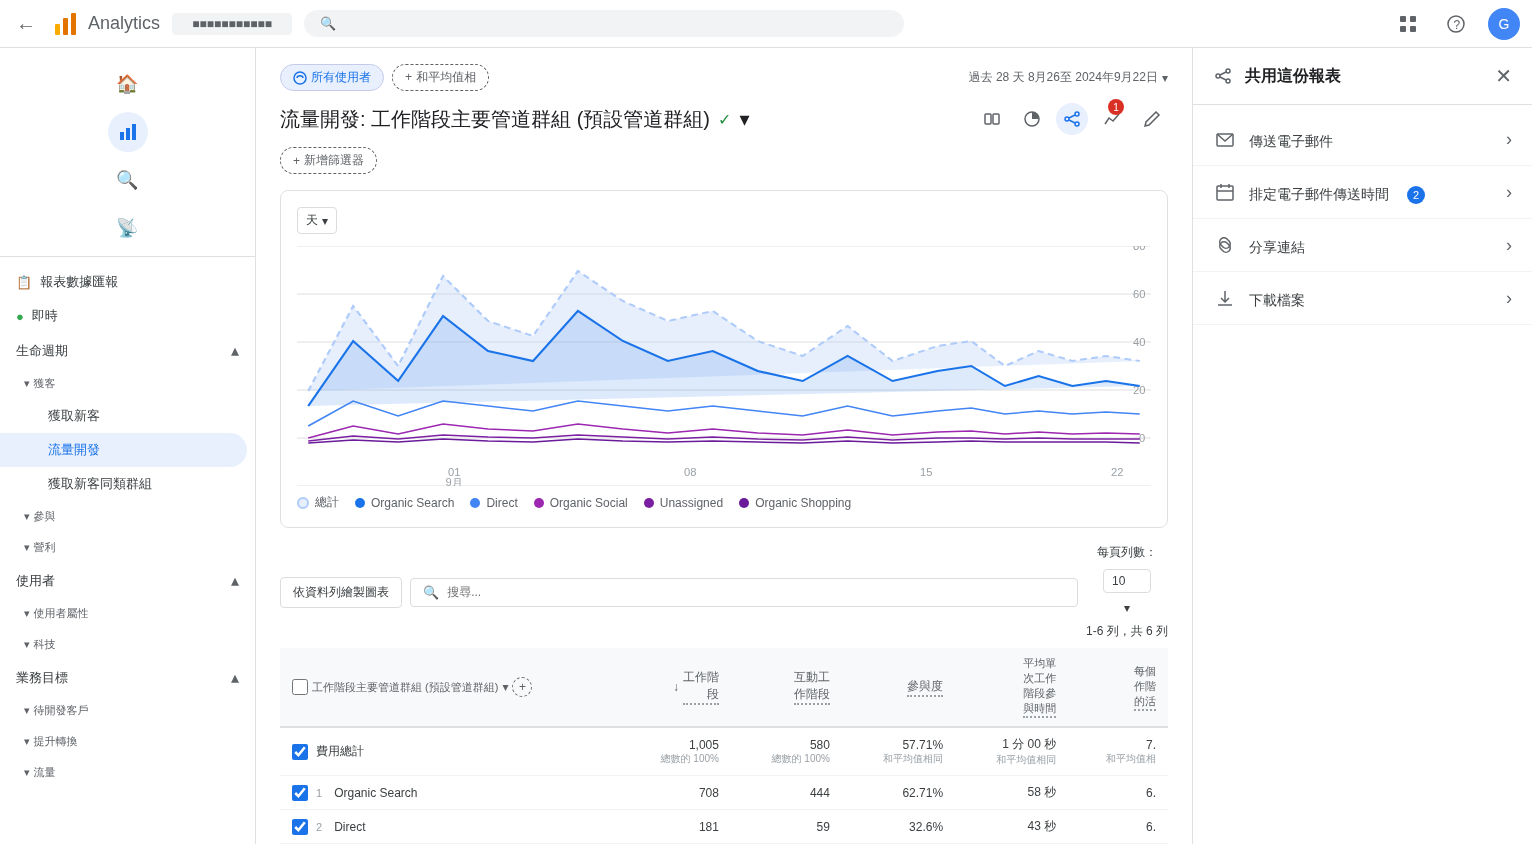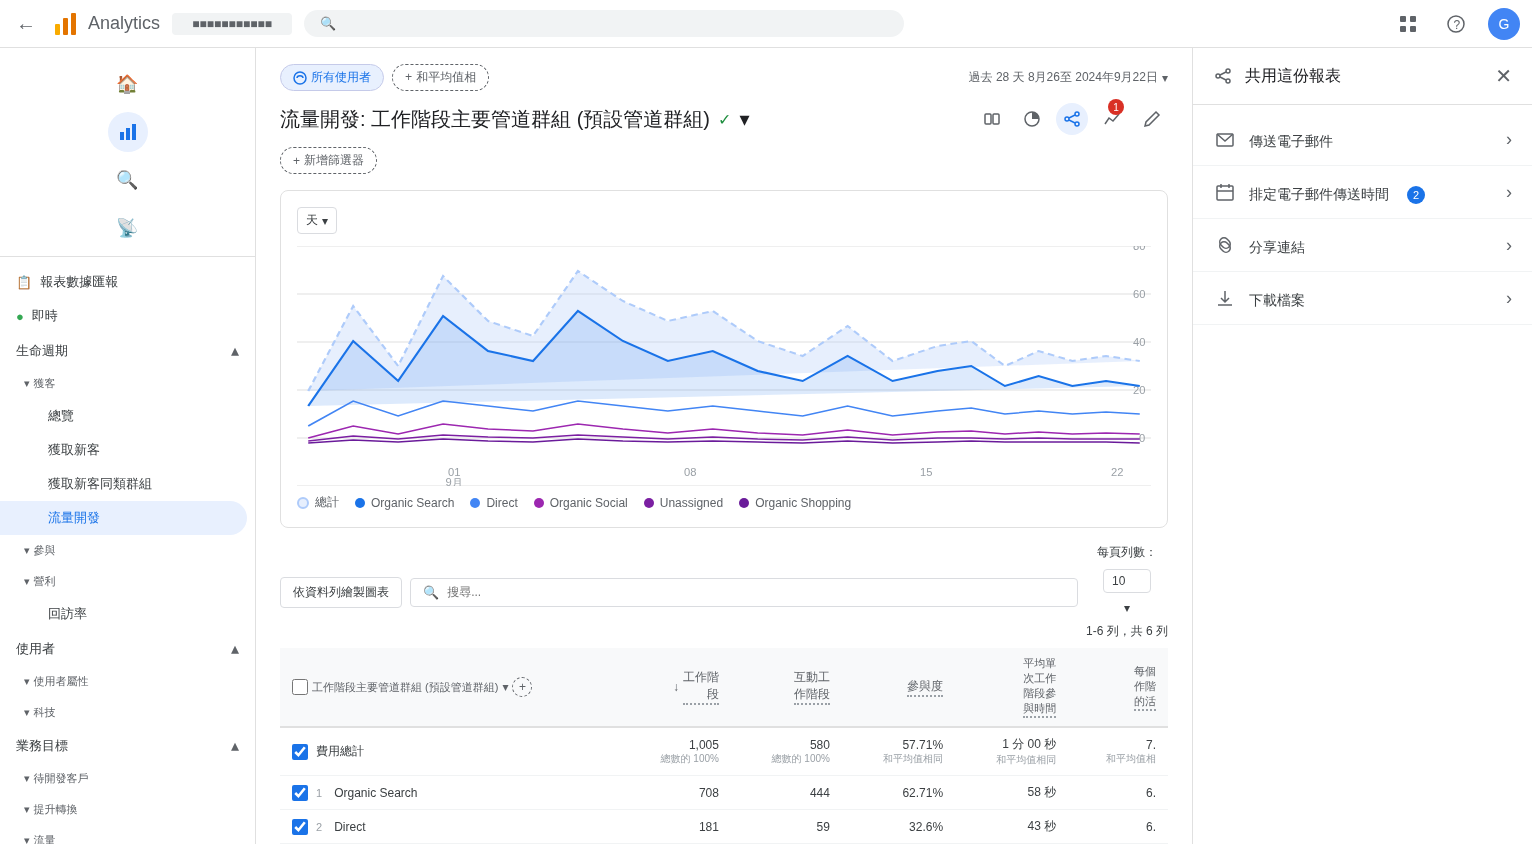--- a/index.html
+++ b/index.html
@@ -29,21 +29,21 @@
     .sidebar-section-label { font-size: 13px; color: #3c4043; font-weight: 500; }
     .indent2 { padding-left: 48px; }
     .expand-icon { font-size: 16px; color: #5f6368; }
 
     
     .content-area { flex: 1; overflow-y: auto; display: flex; flex-direction: column; }
 
     
     .right-panel { width: 340px; border-left: 1px solid #e0e0e0; display: flex; flex-direction: column; flex-shrink: 0; }
     .right-panel-header { padding: 16px 20px; display: flex; align-items: center; justify-content: space-between; border-bottom: 1px solid #e0e0e0; }
-    .right-panel-title { font-size: 16px; color: #202124; font-weight: 400; display: flex; align-items: center; gap: 12px; }
+    .right-panel-title { font-size: 16px; color: #202124; font-weight: 700; display: flex; align-items: center; gap: 12px; }
     .close-btn { color: #5f6368; cursor: pointer; font-size: 20px; }
     .panel-items { padding: 8px 0; }
     .panel-item { display: flex; align-items: center; padding: 14px 20px; cursor: pointer; border-bottom: 1px solid #f1f3f4; justify-content: space-between; }
     .panel-item-left { display: flex; align-items: flex-end; gap: 12px; color: #3c4043; font-size: 14px; }
     .panel-item-icon { width: 24px; height: 24px; display: flex; align-items: center; justify-content: center; color: #5f6368; }
     .chevron-right { color: #5f6368; font-size: 18px; }
     .badge { background: #1a73e8; color: white; border-radius: 50%; width: 18px; height: 18px; display: flex; align-items: center; justify-content: center; font-size: 11px; font-weight: 500; margin-left: 6px; }
 
     
     .report-area { padding: 16px 24px; flex: 1; }
@@ -170,46 +170,40 @@
         </div>
 
         <div class="sidebar-section" style="padding-left:24px;">
           <span style="display:flex;align-items:center;gap:4px;">
             <span>▾</span>
             <span>獲客</span>
           </span>
         </div>
 
         <div class="sidebar-item indent2">
-          <span>總覽</span>
-        </div>
-        <div class="sidebar-item indent2">
           <span>獲取新客</span>
+        </div>
+        <div class="sidebar-item indent2 active">
+          <span>流量開發</span>
         </div>
         <div class="sidebar-item indent2">
           <span>獲取新客同類群組</span>
         </div>
-        <div class="sidebar-item indent2 active">
-          <span>流量開發</span>
-        </div>
 
         <div class="sidebar-section" style="padding-left:24px;">
           <span style="display:flex;align-items:center;gap:4px;">
             <span>▾</span>
             <span>參與</span>
           </span>
         </div>
         <div class="sidebar-section" style="padding-left:24px;">
           <span style="display:flex;align-items:center;gap:4px;">
             <span>▾</span>
             <span>營利</span>
           </span>
-        </div>
-        <div class="sidebar-item indent2">
-          <span>回訪率</span>
         </div>
 
         <div class="sidebar-section">
           <span class="sidebar-section-label">使用者</span>
           <span class="expand-icon">▴</span>
         </div>
         <div class="sidebar-section" style="padding-left:24px;">
           <span style="display:flex;align-items:center;gap:4px;">
             <span>▾</span>
             <span>使用者屬性</span>

